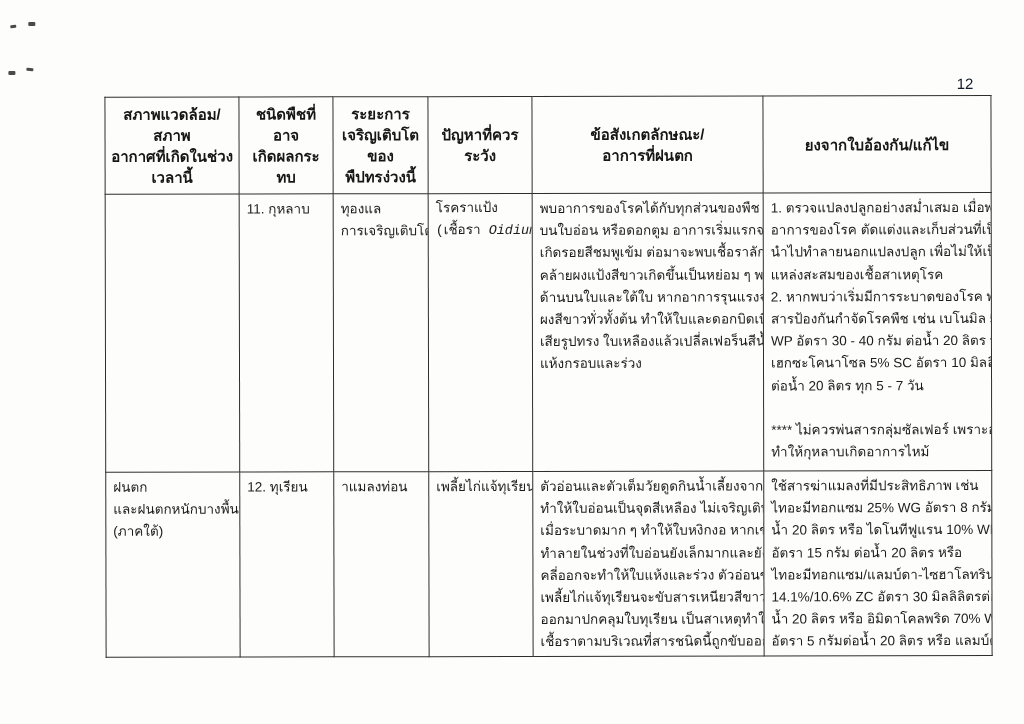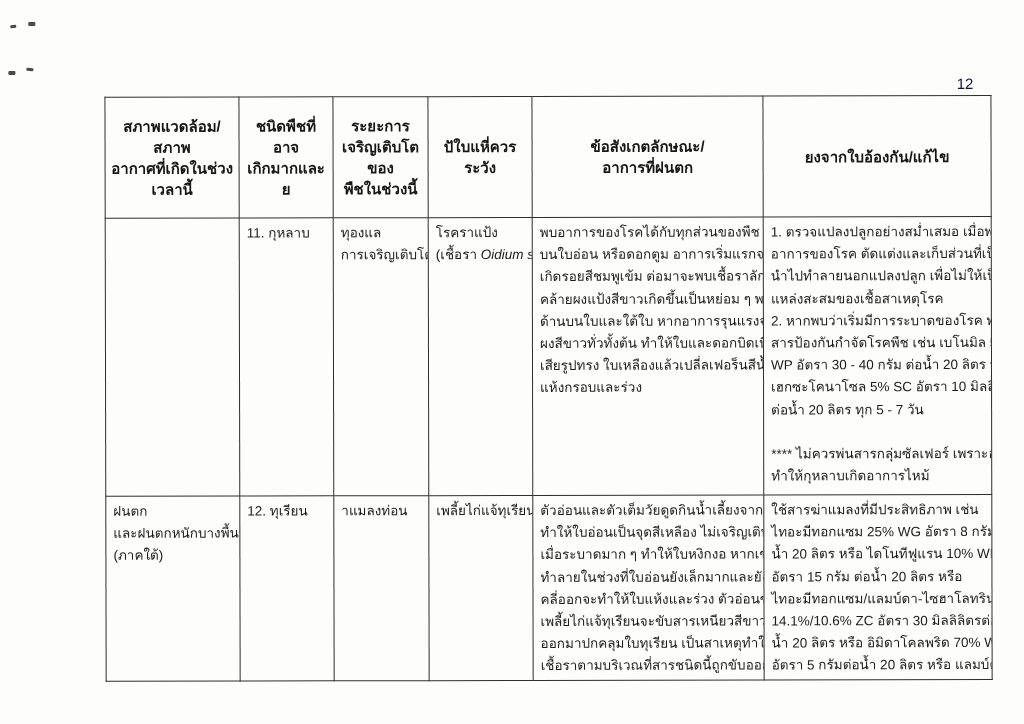--- a/index.html
+++ b/index.html
@@ -44,36 +44,36 @@
     border: 1.6px solid #2e2e2e;
     overflow: hidden;
   }
   table.advisory th {
     font-size: 15px;
     font-weight: bold;
     text-align: center;
     vertical-align: middle;
     line-height: 21px;
     white-space: pre-line;
-    padding: 18px 4px;
+    padding: 6px 4px;
     color: #161616;
   }
   thead tr { height: 71px; }
   tr.r1 td { height: 278px; margin-top: 8px; }
   tr.r2 td { height: 184px; }
   table.advisory td {
     vertical-align: top;
     font-size: 13.5px;
     line-height: 22.2px;
     padding: 4px 7px 2px 7px;
     white-space: pre;
     color: #1c1c1c;
   }
   .italic { font-style: italic; }
-  .cell-line { white-space: pre; }
+  .cell-line { white-space: pre; font-family: Liberation Mono, monospace; }
 </style>
 </head>
 <body>
 
 <div class="paper">
 
   <span class="mark m1"></span>
   <span class="mark m2"></span>
   <span class="mark m3"></span>
   <span class="mark m4"></span>
@@ -87,25 +87,25 @@
       <col style="width:95px">
       <col style="width:104px">
       <col style="width:231px">
       <col style="width:228px">
     </colgroup>
     <thead>
       <tr>
         <th>สภาพแวดล้อม/สภาพ
 อากาศที่เกิดในช่วงเวลานี้</th>
         <th>ชนิดพืชที่อาจ
-เกิกมากและย</th>
+เกิดผลกระทบ</th>
         <th>ระยะการ
 เจริญเติบโตของ
-พืชในช่วงนี้</th>
-        <th>ปัใบแหี่ควรระวัง</th>
+พืปทรง่วงนี้</th>
+        <th>ปัญหาที่ควรระวัง</th>
         <th>ข้อสังเกตลักษณะ/
 อาการที่ฝนตก</th>
         <th>ยงจากใบอ้องกัน/แก้ไข</th>
       </tr>
     </thead>
     <tbody>
       <tr class="r1">
         <td></td>
         <td>11. กุหลาบ</td>
         <td>ทุองแล

